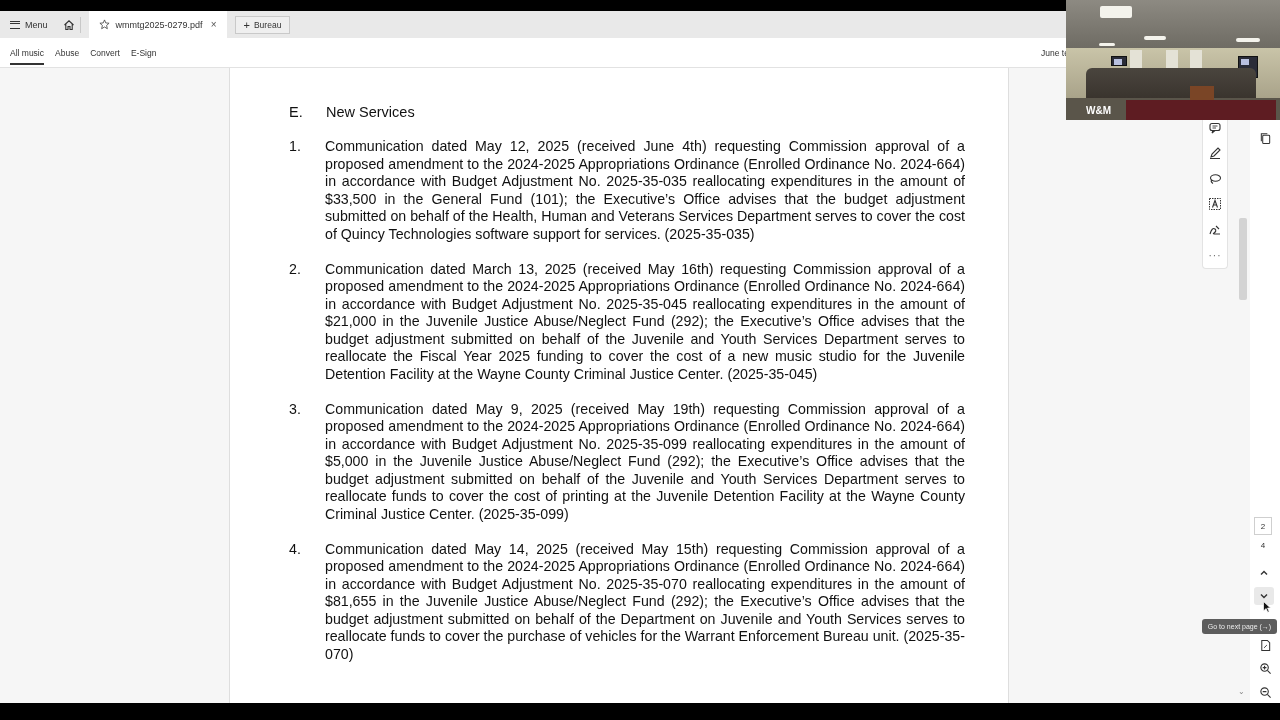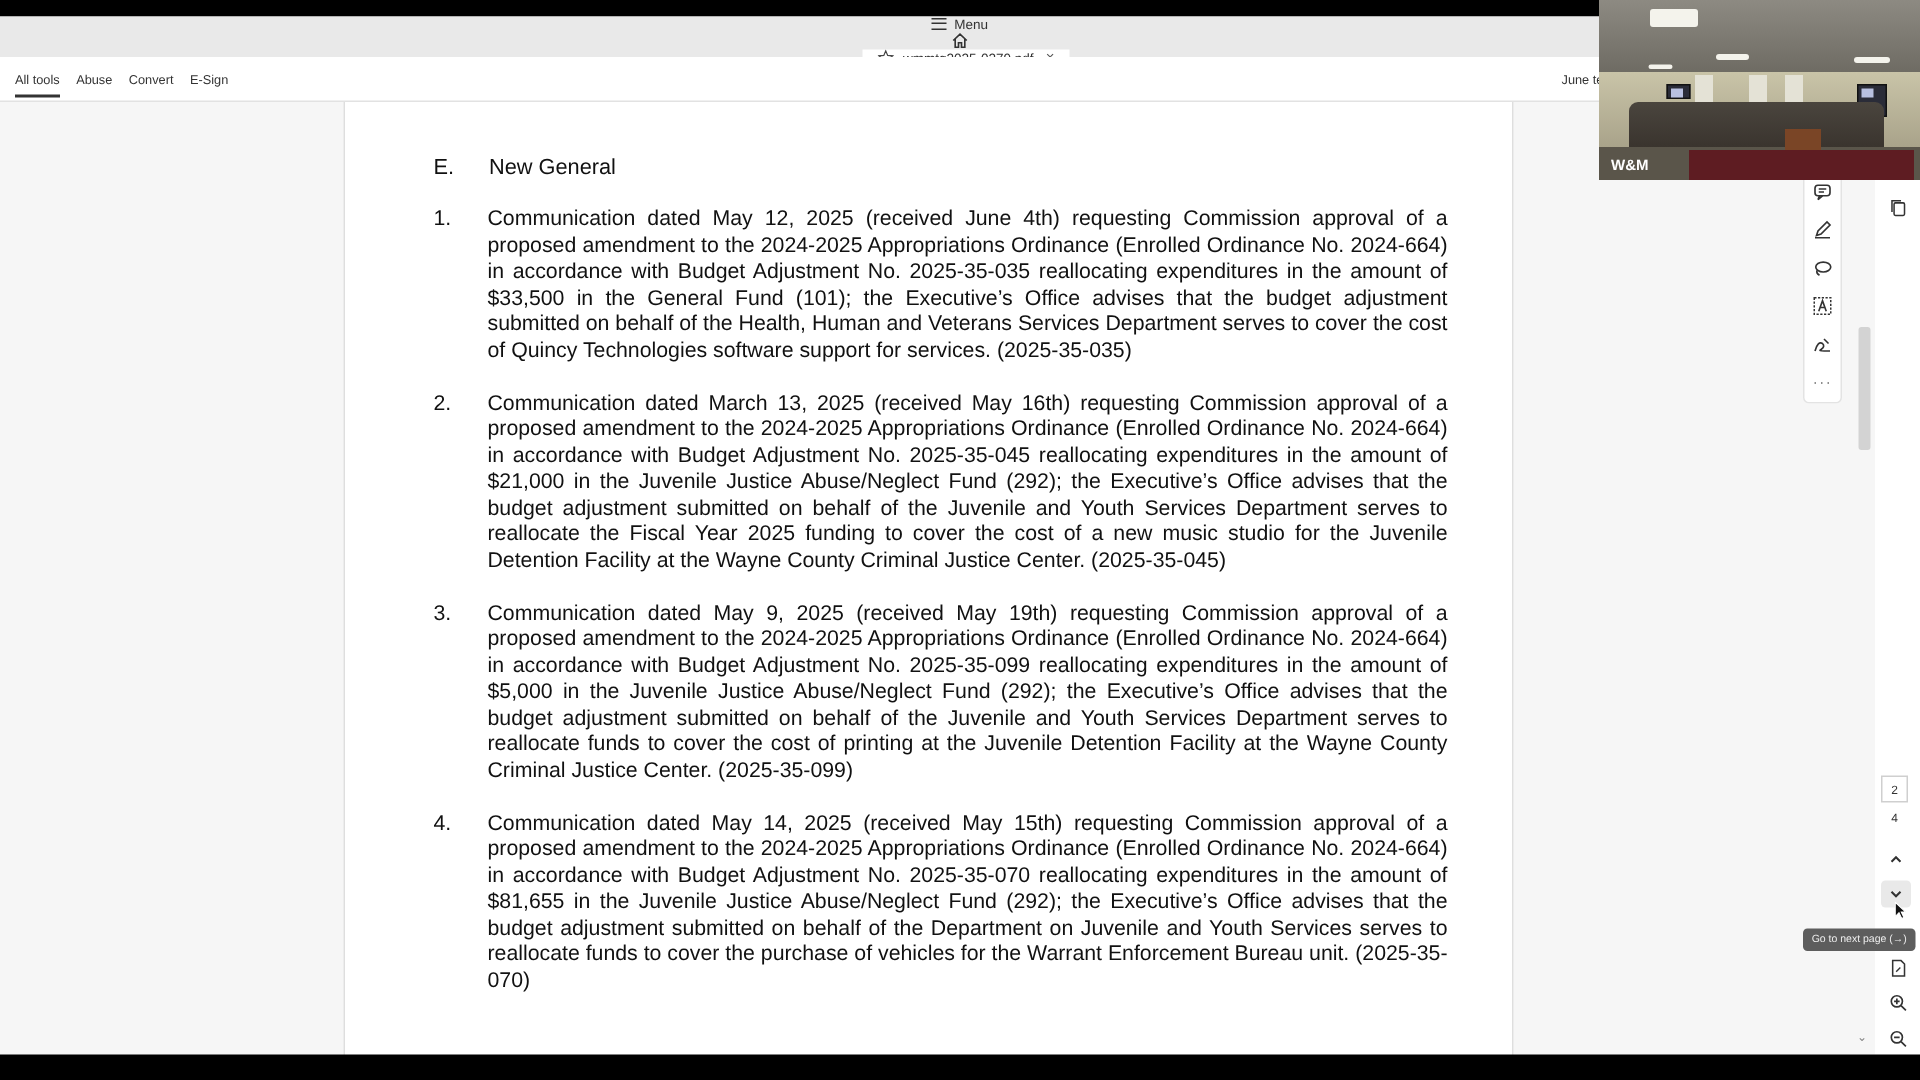--- a/index.html
+++ b/index.html
@@ -2,21 +2,21 @@
 <html><head>
 <meta charset="utf-8">
 <style>
   * { box-sizing: border-box; margin: 0; padding: 0; }
   html, body { width: 1280px; height: 720px; overflow: hidden; background: #000; font-family: "Liberation Sans", sans-serif; }
   .screen { position: absolute; left: 0; top: 0; width: 1280px; height: 720px; background: #f6f6f6; overflow: hidden; }
   .topblack { position: absolute; left: 0; top: 0; width: 1280px; height: 11px; background: #000; }
   .bottomblack { position: absolute; left: 0; top: 703px; width: 1280px; height: 17px; background: #000; }
 
   
-  .tabbar { position: absolute; left: 0; top: 11px; width: 1280px; height: 27px; background: #e9e9e9; display: flex; align-items: center; font-size: 9px; color: #333; flex-direction: column; }
+  .tabbar { position: absolute; left: 0; top: 11px; width: 1280px; height: 27px; background: #e9e9e9; display: flex; align-items: center; font-size: 9px; color: #333; }
   .menu-btn { display: flex; align-items: center; gap: 5px; padding: 0 10px; height: 100%; cursor: pointer; }
   .hamburger { width: 10px; height: 8px; border-top: 1.5px solid #333; border-bottom: 1.5px solid #333; position: relative; }
   .hamburger::after { content: ""; position: absolute; left: 0; right: 0; top: 1.75px; border-top: 1.5px solid #333; }
   .home-btn { width: 22px; height: 100%; display: flex; align-items: center; justify-content: center; cursor: pointer; }
   .home-btn svg { width: 12px; height: 12px; }
   .sep { width: 1px; height: 16px; background: #c8c8c8; }
   .tab { height: 100%; display: flex; align-items: center; padding: 0 10px; gap: 6px; width: 140px; cursor: pointer; }
   .tab.active { background: #fff; width: 138px; margin-left: 8px; }
   .tab .close { margin-left: auto; font-size: 10px; color: #555; }
   .create-btn { margin-left: 8px; height: 18px; padding: 0 8px; border: 1px solid #c9c9c9; background: #efefef; display: flex; align-items: center; gap: 4px; font-size: 8.5px; color: #333; cursor: pointer; }
@@ -68,21 +68,21 @@
   .webcam { position: absolute; left: 1066px; top: 0; width: 214px; height: 120px; overflow: hidden; background: #5a554a; }
   .webcam .ceiling { position: absolute; left: 0; top: 0; width: 214px; height: 50px; background: linear-gradient(#8d8a82, #6d6a62); }
   .webcam .light { position: absolute; background: #f4f3ec; border-radius: 2px; }
   .webcam .wall { position: absolute; left: 0; top: 48px; width: 214px; height: 50px; background: linear-gradient(#c9c4a8, #a9a38a); }
   .webcam .wallpanel { position: absolute; top: 50px; width: 12px; height: 22px; background: #e4e2d6; }
   .webcam .tv { position: absolute; background: #2a2c38; border: 1px solid #111; }
   .webcam .tv::after { content: ""; position: absolute; left: 2px; top: 2px; width: 8px; height: 6px; background: #b8c0e0; }
   .webcam .crowd { position: absolute; left: 20px; top: 68px; width: 170px; height: 30px; background: linear-gradient(#4a453e, #3a342e); border-radius: 6px 6px 0 0; }
   .webcam .seats { position: absolute; left: 60px; top: 100px; width: 150px; height: 20px; background: #5e1c22; }
   .webcam .podium { position: absolute; left: 124px; top: 86px; width: 24px; height: 20px; background: #7a4526; }
-  .webcam .logo { position: absolute; left: 8px; top: 105px; font-size: 10px; font-weight: bold; color: #fff; font-family: "Liberation Sans", sans-serif; }
+  .webcam .logo { position: absolute; left: 20px; top: 105px; font-size: 10px; font-weight: bold; color: #fff; font-family: "Liberation Sans", sans-serif; }
 </style>
 </head>
 <body>
 
 <div class="screen">
   <div class="topblack"></div>
 
   <div class="tabbar">
     <div class="menu-btn">
       <span class="hamburger"></span>
@@ -102,42 +102,42 @@
       <span class="close">×</span>
     </div>
     <div class="create-btn">
       <span style="font-size:11px;">+</span>
       <span>Bureau</span>
     </div>
   </div>
 
   <div class="toolbar">
     <div class="t active">
-        <span>All tools</span>
+        <span>All music</span>
       </div>
     <div class="t">
         <span>Abuse</span>
       </div>
     <div class="t">
         <span>Convert</span>
       </div>
     <div class="t">
         <span>E-Sign</span>
       </div>
     <div class="find-text">
         <span>June te</span>
       </div>
   </div>
 
   <div class="viewer">
     <div class="page">
       <div class="doc">
         <div class="section">
           <span class="letter">E.</span>
-          <span>New General</span>
+          <span>New Services</span>
         </div>
         <div class="item">
           <span class="num">1.</span>
           <span class="body">Communication dated May 12, 2025 (received June 4th) requesting Commission approval of a proposed amendment to the 2024-2025 Appropriations Ordinance (Enrolled Ordinance No. 2024-664) in accordance with Budget Adjustment No. 2025-35-035 reallocating expenditures in the amount of $33,500 in the General Fund (101); the Executive’s Office advises that the budget adjustment submitted on behalf of the Health, Human and Veterans Services Department serves to cover the cost of Quincy Technologies software support for services. (2025-35-035)</span>
         </div>
         <div class="item">
           <span class="num">2.</span>
           <span class="body">Communication dated March 13, 2025 (received May 16th) requesting Commission approval of a proposed amendment to the 2024-2025 Appropriations Ordinance (Enrolled Ordinance No. 2024-664) in accordance with Budget Adjustment No. 2025-35-045 reallocating expenditures in the amount of $21,000 in the Juvenile Justice Abuse/Neglect Fund (292); the Executive’s Office advises that the budget adjustment submitted on behalf of the Juvenile and Youth Services Department serves to reallocate the Fiscal Year 2025 funding to cover the cost of a new music studio for the Juvenile Detention Facility at the Wayne County Criminal Justice Center. (2025-35-045)</span>
         </div>
         <div class="item">

